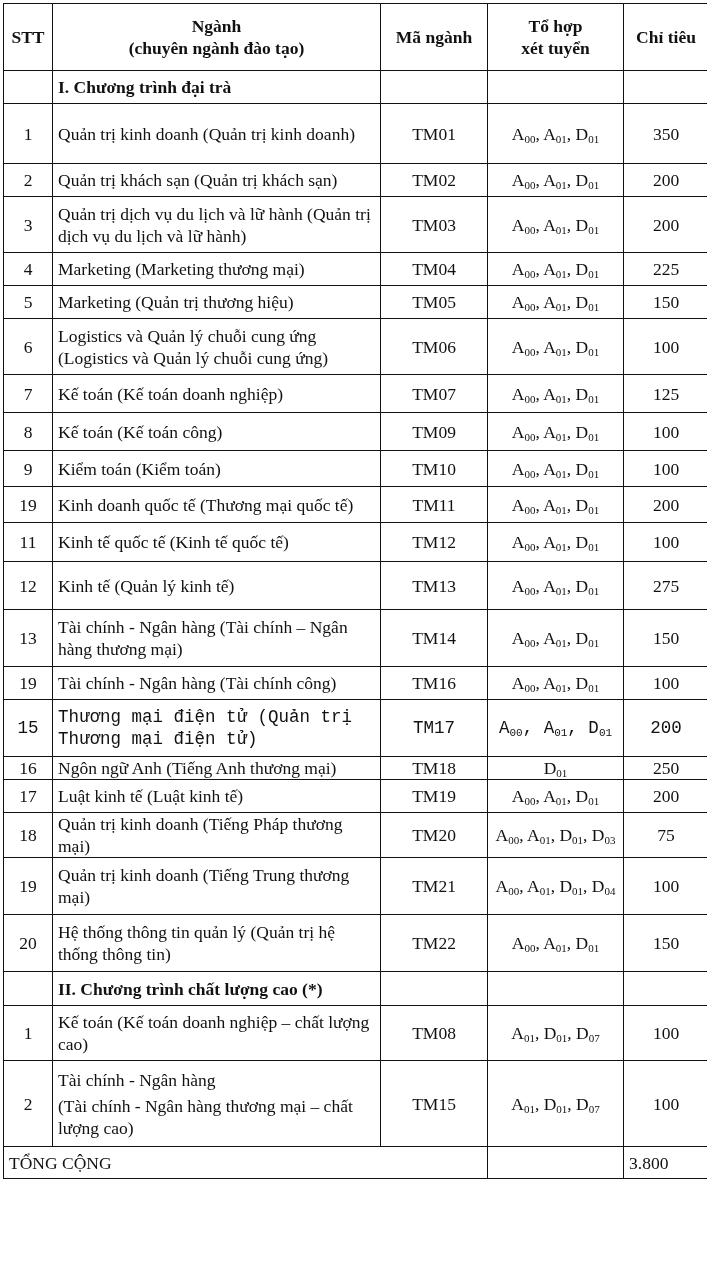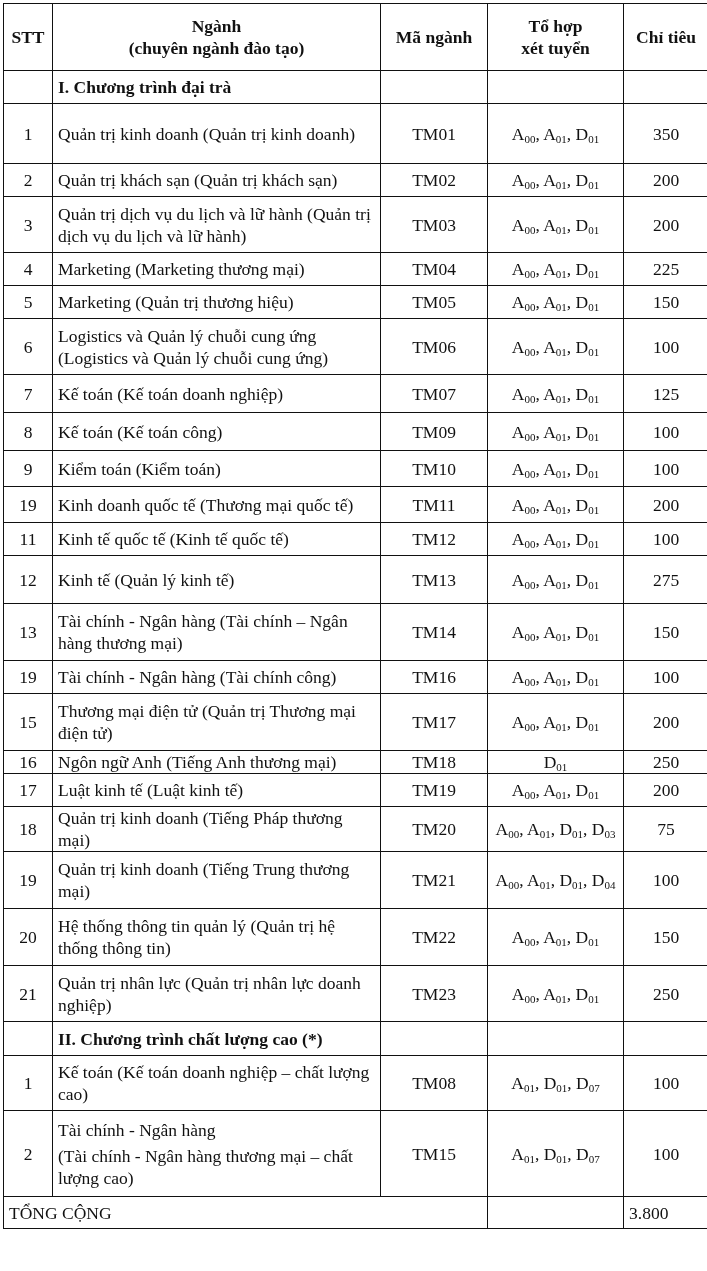--- a/index.html
+++ b/index.html
@@ -116,21 +116,21 @@
         <td class="combo">A<sub>00</sub>, A<sub>01</sub>, D<sub>01</sub></td>
         <td class="quota-v">100</td>
       </tr>
       <tr style="height: 36px;">
         <td class="stt">19</td>
         <td class="name">Kinh doanh quốc tế (Thương mại quốc tế)</td>
         <td class="code">TM11</td>
         <td class="combo">A<sub>00</sub>, A<sub>01</sub>, D<sub>01</sub></td>
         <td class="quota-v">200</td>
       </tr>
-      <tr style="height: 33px;">
+      <tr style="height: 39px;">
         <td class="stt">11</td>
         <td class="name">Kinh tế quốc tế  (Kinh tế quốc tế)</td>
         <td class="code">TM12</td>
         <td class="combo">A<sub>00</sub>, A<sub>01</sub>, D<sub>01</sub></td>
         <td class="quota-v">100</td>
       </tr>
       <tr style="height: 48px;">
         <td class="stt">12</td>
         <td class="name">Kinh tế (Quản lý kinh tế)</td>
         <td class="code">TM13</td>
@@ -144,21 +144,21 @@
         <td class="combo">A<sub>00</sub>, A<sub>01</sub>, D<sub>01</sub></td>
         <td class="quota-v">150</td>
       </tr>
       <tr style="height: 33px;">
         <td class="stt">19</td>
         <td class="name">Tài chính - Ngân hàng (Tài chính công)</td>
         <td class="code">TM16</td>
         <td class="combo">A<sub>00</sub>, A<sub>01</sub>, D<sub>01</sub></td>
         <td class="quota-v">100</td>
       </tr>
-      <tr style="height: 57px;">
+      <tr style="height: 57px; font-family: Liberation Mono, monospace;">
         <td class="stt">15</td>
         <td class="name">Thương mại điện tử (Quản trị Thương mại điện tử)</td>
         <td class="code">TM17</td>
         <td class="combo">A<sub>00</sub>, A<sub>01</sub>, D<sub>01</sub></td>
         <td class="quota-v">200</td>
       </tr>
       <tr style="height: 18px;">
         <td class="stt">16</td>
         <td class="name">Ngôn ngữ Anh (Tiếng Anh thương mại)</td>
         <td class="code">TM18</td>
@@ -185,27 +185,20 @@
         <td class="code">TM21</td>
         <td class="combo">A<sub>00</sub>, A<sub>01</sub>, D<sub>01</sub>, D<sub>04</sub></td>
         <td class="quota-v">100</td>
       </tr>
       <tr style="height: 57px;">
         <td class="stt">20</td>
         <td class="name">Hệ thống thông tin quản lý  (Quản trị hệ thống thông tin)</td>
         <td class="code">TM22</td>
         <td class="combo">A<sub>00</sub>, A<sub>01</sub>, D<sub>01</sub></td>
         <td class="quota-v">150</td>
-      </tr>
-      <tr style="height: 56px;">
-        <td class="stt">21</td>
-        <td class="name">Quản trị nhân lực (Quản trị nhân lực doanh nghiệp)</td>
-        <td class="code">TM23</td>
-        <td class="combo">A<sub>00</sub>, A<sub>01</sub>, D<sub>01</sub></td>
-        <td class="quota-v">250</td>
       </tr>
       <tr class="section" style="height: 34px;">
         <td></td>
         <td class="name">II. Chương trình chất lượng cao  (*)</td>
         <td></td>
         <td></td>
         <td></td>
       </tr>
       <tr style="height: 55px;">
         <td class="stt">1</td>

